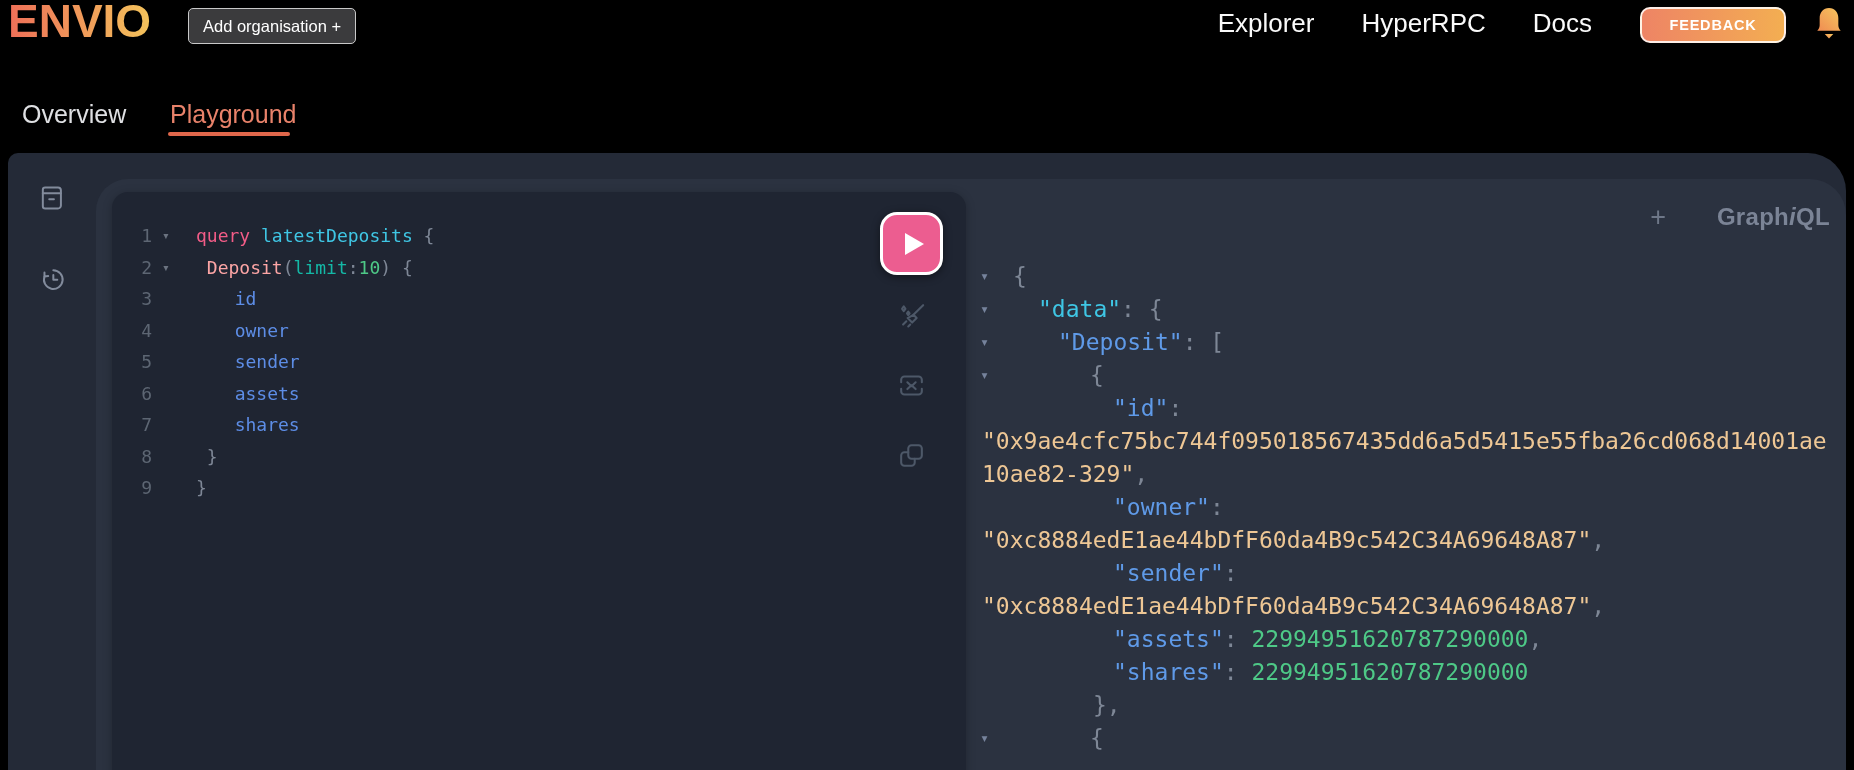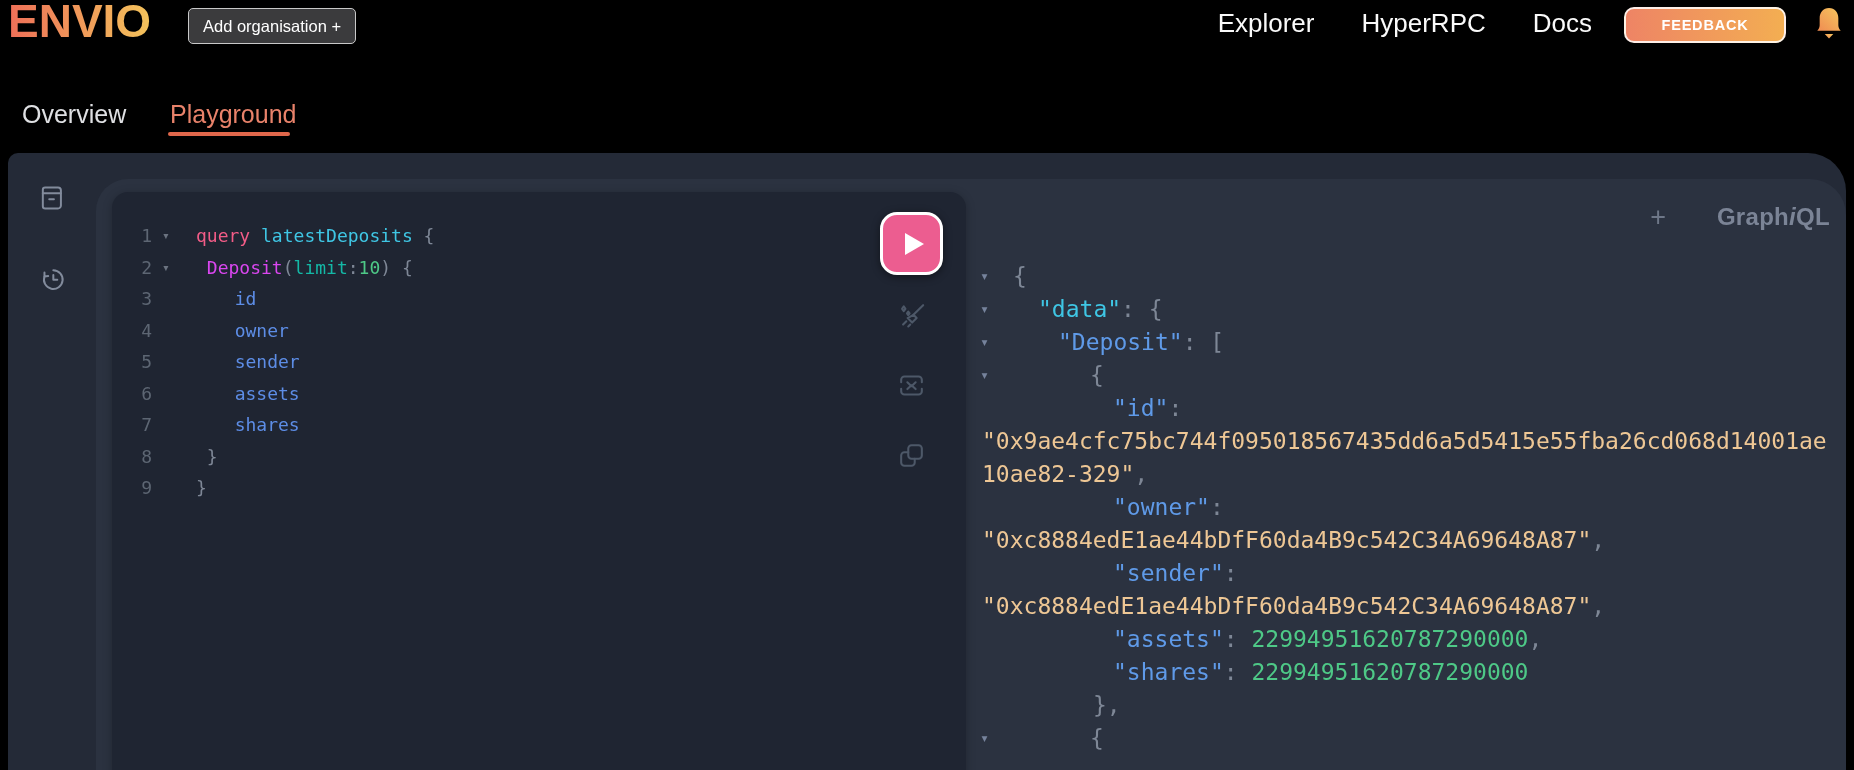--- a/index.html
+++ b/index.html
@@ -17,21 +17,21 @@
     -webkit-background-clip:text; background-clip:text; color:transparent;
   }
   .add-org {
     position:absolute; left:188px; top:8px; height:36px; padding:0 14px;
     background:#3b3b3d; border:1px solid #c9c9c9; border-radius:5px;
     color:#fff; font-size:16.5px; display:flex; align-items:center; cursor:pointer;
   }
   .nav { position:absolute; right:262px; top:0; height:46px; display:flex; gap:47px; align-items:center; }
   .nav a { color:#fafafa; font-size:26px; text-decoration:none; cursor:pointer; }
   .feedback {
-    position:absolute; right:68px; top:7px; width:162px; height:36px;
+    position:absolute; right:68px; top:7px; width:146px; height:36px;
     background:linear-gradient(90deg,#ee8465,#f3ae52);
     border:2px solid rgba(255,255,255,0.85); border-radius:10px;
     color:#fff; font-size:14.5px; font-weight:bold; letter-spacing:0.8px;
     display:flex; align-items:center; justify-content:center; cursor:pointer;
   }
   .bell { position:absolute; right:9px; top:5px; width:32px; height:38px; cursor:pointer; }
 
   
   .tab { position:absolute; top:100px; font-size:25px; cursor:pointer; }
   .tab-overview { left:22px; color:#dfe0e3; }
@@ -85,21 +85,21 @@
     font-family:"DejaVu Sans Mono", monospace; font-size:23px; line-height:33px;
     overflow:hidden;
   }
   .rs-row { position:relative; white-space:pre; }
   .rs-fold { position:absolute; left:6px; top:0; color:#76839c; font-size:15px; }
   .rs-code { display:block; white-space:pre; }
 
   
   .tk-kw  { color:#f25c87;text-align:center; }
   .tk-op  { color:#3fc6e4; }
-  .tk-df  { color:#d946ef; }
+  .tk-df  { color:#fca5a5; }
   .tk-arg { color:#14b8a6; }
   .tk-num { color:#4ec987; }
   .tk-fld { color:#5d8de6;margin-left:17px; }
   .tk-pl  { color:#7e8796; }
   .tk-key { color:#5f9ae8; }
   .tk-keyd{ color:#3fc6e4; }
   .tk-str { color:#eec795; }
 </style>
 </head>
 <body>

